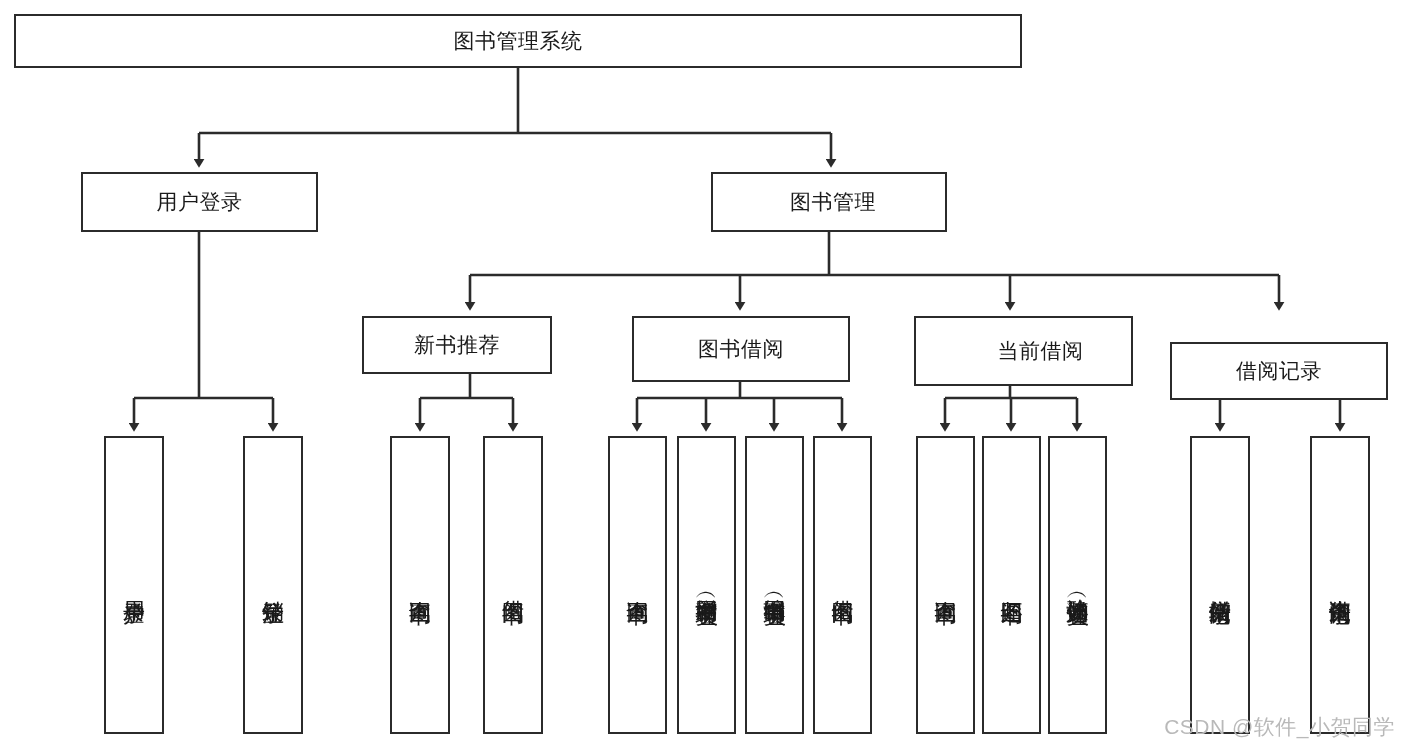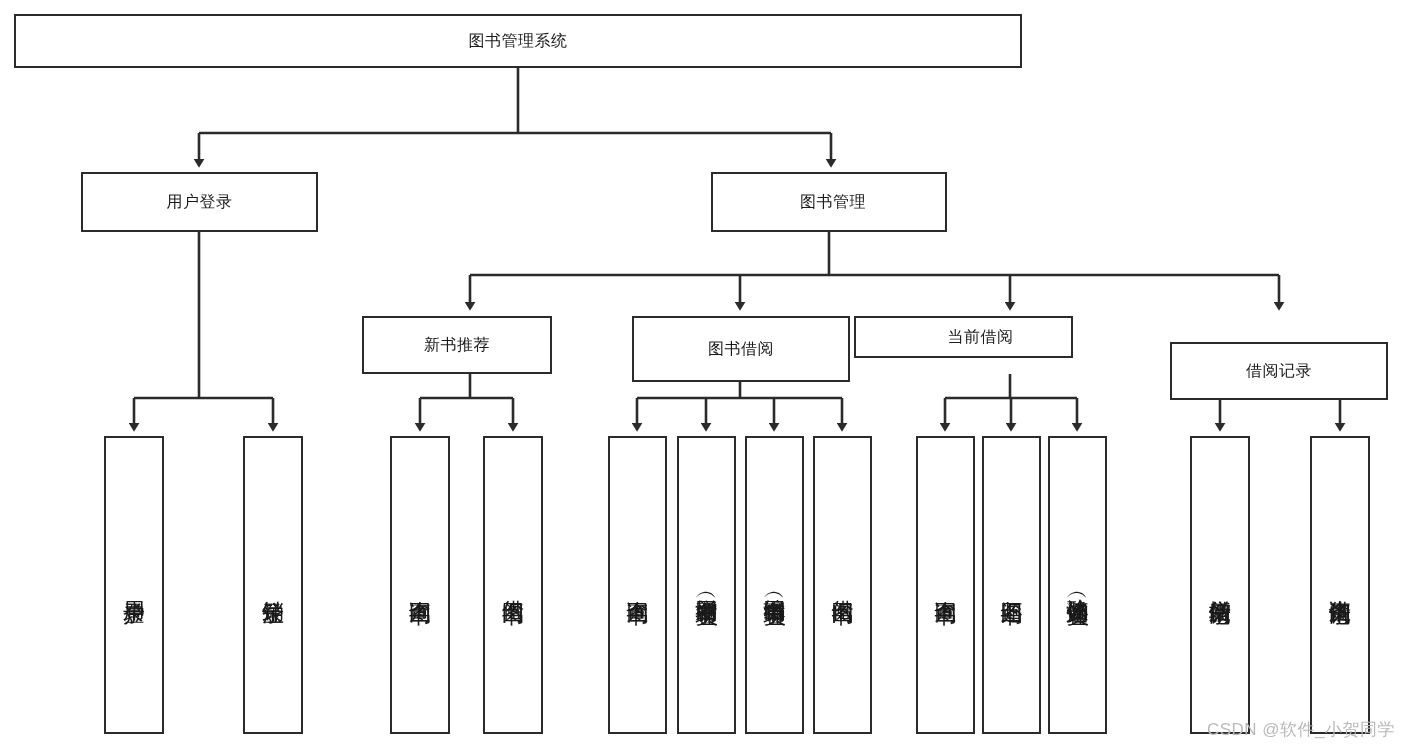--- a/index.html
+++ b/index.html
@@ -34,21 +34,21 @@
     display: flex;
     align-items: center;
     justify-content: center;
     z-index: 2;
   }
   .node.root {
     border-width: 2px;
   }
   .node-label {
     color: #1a1a1a;
-    font-size: 16px;
+    font-size: 21px;
     line-height: 1.15;
     letter-spacing: 0.5px;
     white-space: nowrap;
     text-align: center;
   }
   .node.leaf {
     align-items: center;
     justify-content: center;
     padding: 6px 0;
   }
@@ -58,21 +58,21 @@
     font-size: 22px;
     line-height: 1.18;
     letter-spacing: 1px;
     white-space: normal;
     max-height: 100%;
   }
   #watermark {
     position: absolute;
     right: 10px;
     bottom: 6px;
-    font-size: 17px;
+    font-size: 21px;
     color: #b9b9b9;
     letter-spacing: 0.5px;
     z-index: 3;
     white-space: nowrap;
   }
 </style>
 </head>
 <body>
 
 <div id="canvas">
@@ -137,21 +137,21 @@
   <div class="node" style="left:711px; top:172px; width:236px; height:60px;padding-left:8px;">
     <span class="node-label">图书管理</span>
   </div>
 
   <div class="node" style="left:362px; top:316px; width:190px; height:58px;">
     <span class="node-label">新书推荐</span>
   </div>
   <div class="node" style="left:632px; top:316px; width:218px; height:66px;">
     <span class="node-label">图书借阅</span>
   </div>
-  <div class="node" style="left:854px; top:316px; width:219px; height:42px;padding-left:34px;">
+  <div class="node" style="left:914px; top:316px; width:219px; height:70px;padding-left:34px;">
     <span class="node-label">当前借阅</span>
   </div>
   <div class="node" style="left:1170px; top:316px; width:218px; height:58px;margin-top:26px;">
     <span class="node-label">借阅记录</span>
   </div>
 
   <div class="node leaf" style="left:104px; top:436px; width:60px; height:298px;">
     <span class="node-label">用户登录</span>
   </div>
   <div class="node leaf" style="left:243px; top:436px; width:60px; height:298px;">

